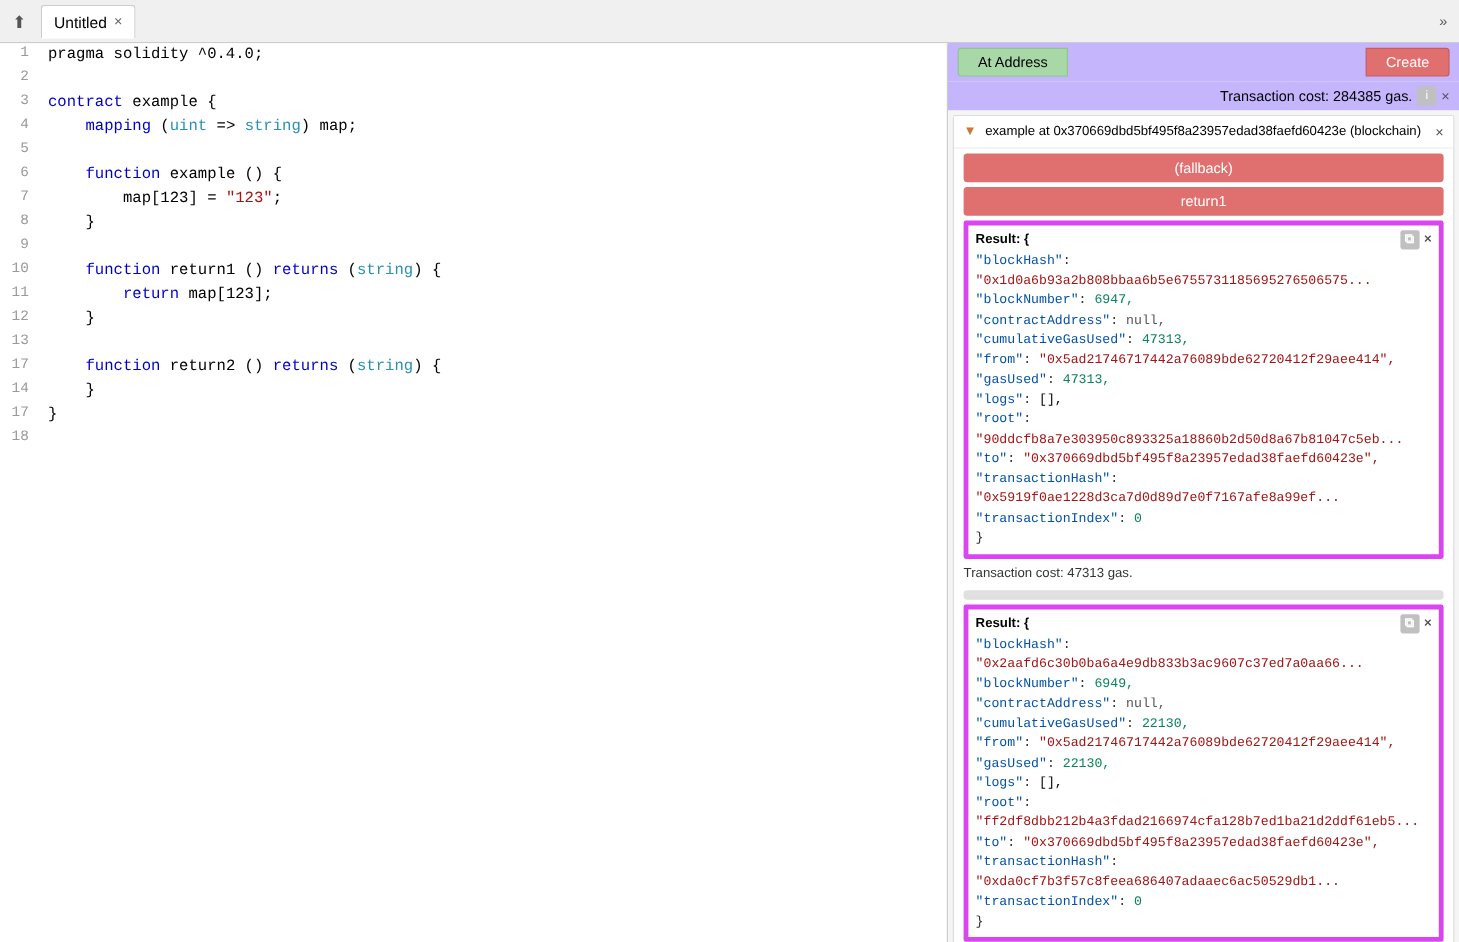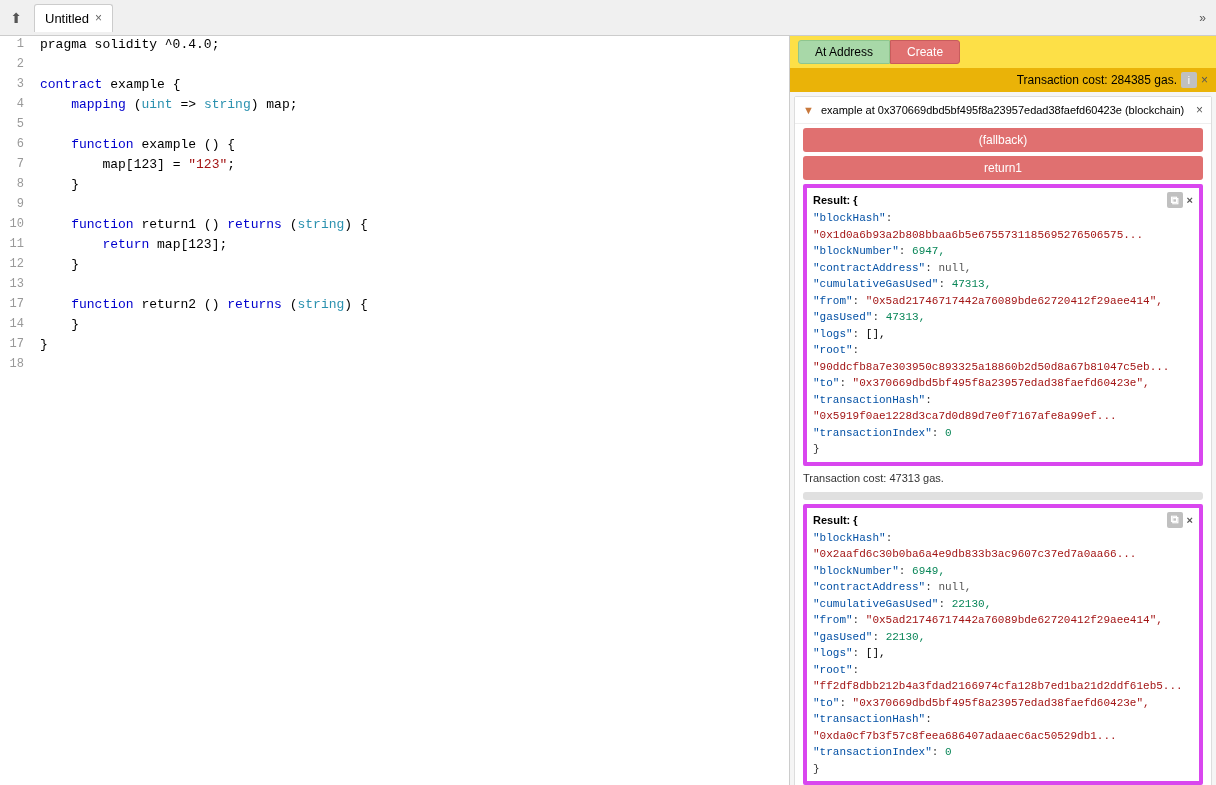--- a/index.html
+++ b/index.html
@@ -122,22 +122,23 @@
       display: flex;
       flex-direction: column;
     }
 
     
     .action-bar {
       display: flex;
       align-items: center;
       gap: 0;
       padding: 4px 8px;
-      background: #fde047;
+      background: #c4b5fd;
       flex-shrink: 0;
+      justify-content: space-between;
     }
     .btn-at-address {
       background: #a8d8a8;
       border: 1px solid #8ec68e;
       color: #000;
       font-size: 12px;
       font-family: sans-serif;
       padding: 4px 16px;
       cursor: pointer;
       border-radius: 3px 0 0 3px;
@@ -155,21 +156,21 @@
 
     
     .tx-cost-bar {
       display: flex;
       align-items: center;
       justify-content: flex-end;
       gap: 4px;
       padding: 4px 8px;
       font-size: 12px;
       font-family: sans-serif;
-      background: #eab308;
+      background: #c4b5fd;
       flex-shrink: 0;
     }
     .tx-cost-bar .info-icon {
       background: #c0c0c0;
       color: #fff;
       width: 16px;
       height: 16px;
       border-radius: 2px;
       display: inline-flex;
       align-items: center;

